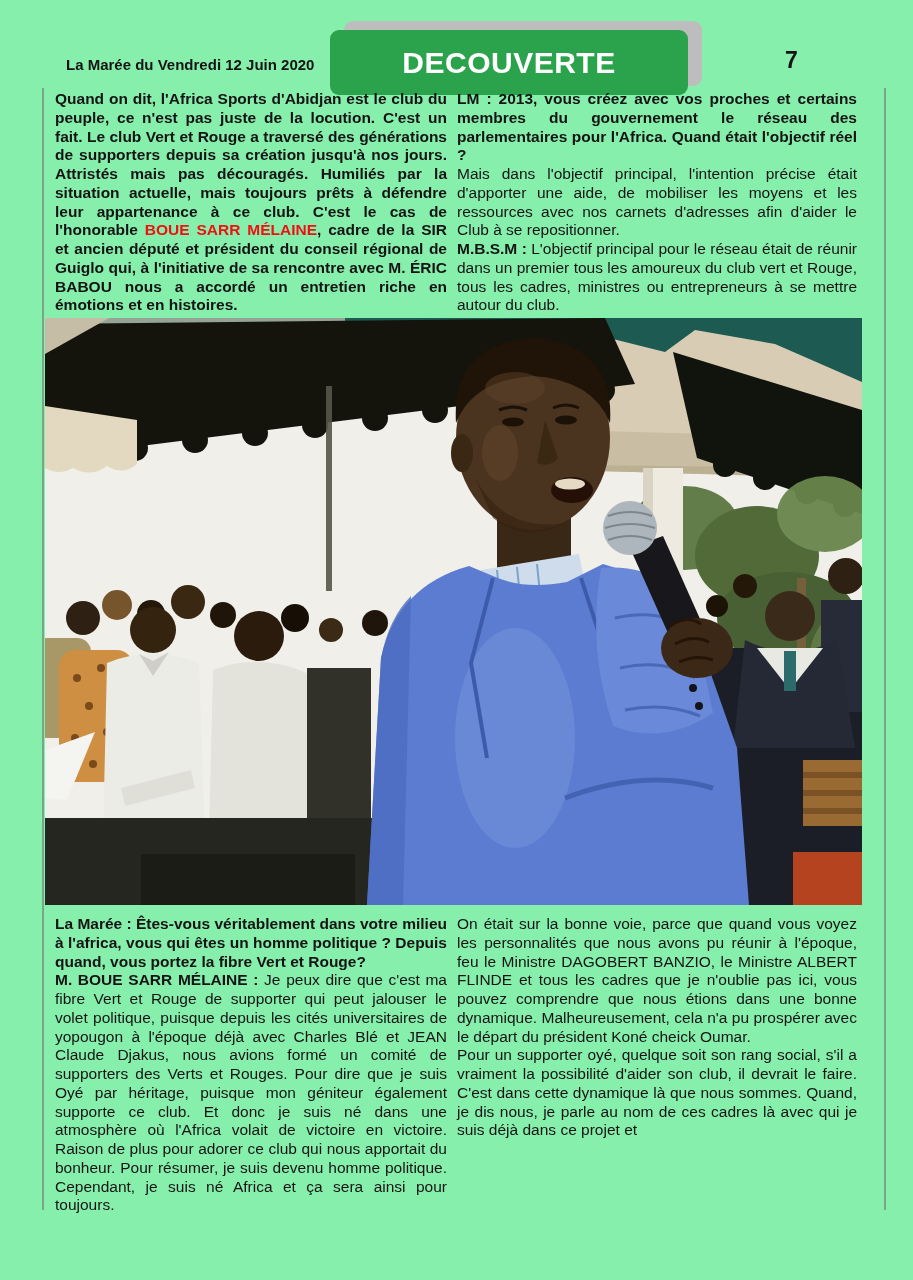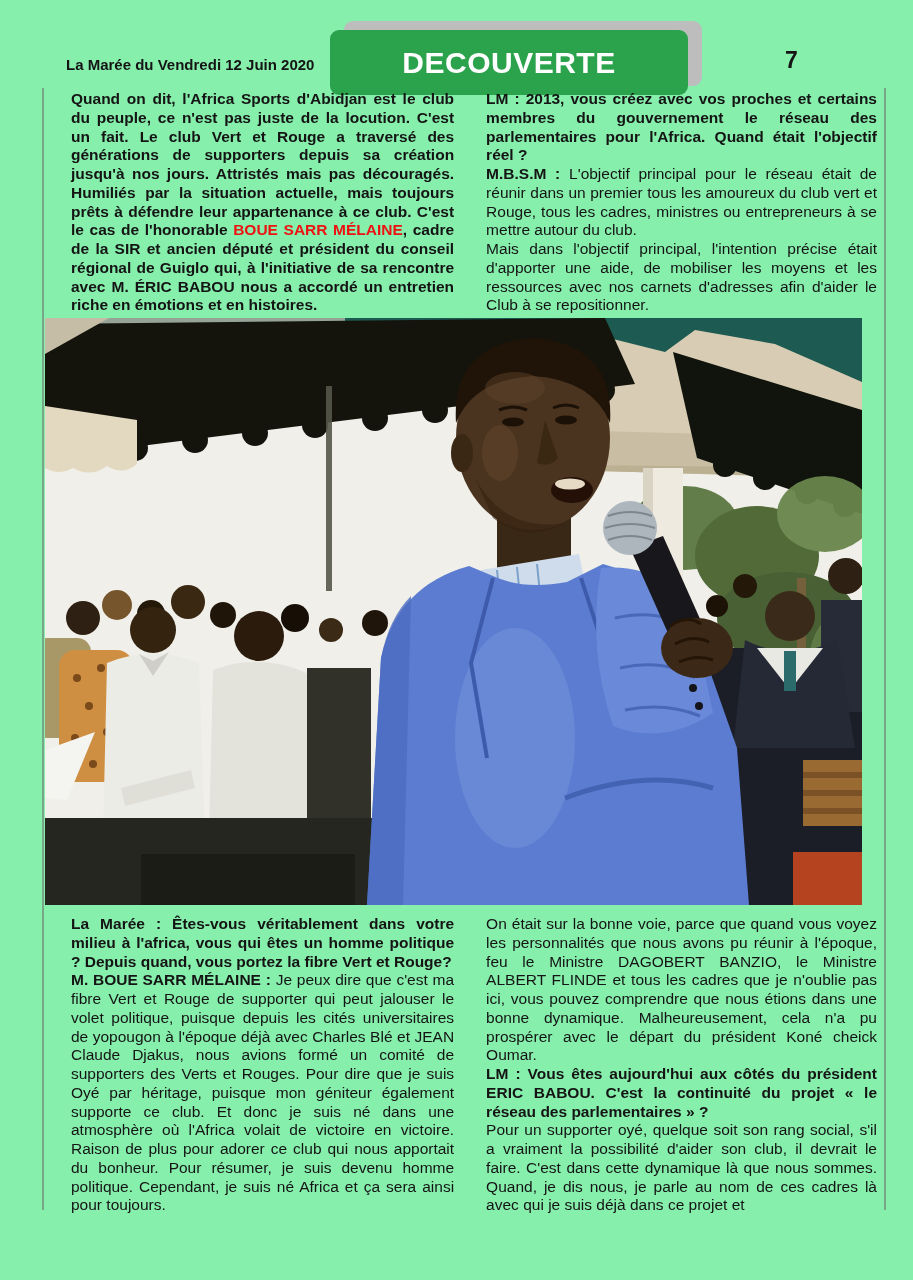--- a/index.html
+++ b/index.html
@@ -18,21 +18,21 @@
   .banner{
     position:absolute;left:330px;top:30px;width:358px;height:65px;
     background:#2ba24c;border-radius:9px;
     box-shadow:14px -9px 0 #bdbdbd;
     display:flex;align-items:center;justify-content:center;
   }
   .banner span{color:#ffffff;font-weight:bold;font-size:30px;letter-spacing:.5px;}
   .pagenum{position:absolute;left:785px;top:47px;font-size:23px;font-weight:bold;}
 
   
-  .cols{position:absolute;left:71px;width:806px;display:flex;gap:32px;}
+  .cols{position:absolute;left:55px;width:806px;display:flex;gap:10px;}
   .cols.top{top:90px;}
   .cols.bottom{top:915px;}
   .col{text-align:justify;font-size:15.5px;line-height:1.21;}
   .col.l{width:392px;}
   .col.r{width:400px;}
   .col p{margin:0;}
   .bold{font-weight:bold;}
   .red{color:#ee1111;}
 
   
@@ -52,22 +52,22 @@
     <span>DECOUVERTE</span>
   </div>
   <div class="pagenum">7</div>
 
   <div class="cols top">
     <div class="col l">
       <p class="bold"><span>Quand on dit, l'Africa Sports d'Abidjan est le club du peuple, ce n'est pas juste de la locution. C'est un fait. Le club Vert et Rouge a traversé des générations de supporters depuis sa création jusqu'à nos jours. Attristés mais pas découragés. Humiliés par la situation actuelle, mais toujours prêts à défendre leur appartenance à ce club. C'est le cas de l'honorable </span><span class="red">BOUE SARR MÉLAINE</span><span>, cadre de la SIR et ancien député et président du conseil régional de Guiglo qui, à l'initiative de sa rencontre avec M. ÉRIC BABOU nous a accordé un entretien riche en émotions et en histoires.</span></p>
     </div>
     <div class="col r">
       <p class="bold">LM : 2013, vous créez avec vos proches et certains membres du gouvernement le réseau des parlementaires pour l'Africa. Quand était l'objectif réel ?</p>
+      <p>Mais dans l'objectif principal, l'intention précise était d'apporter une aide, de mobiliser les moyens et les ressources avec nos carnets d'adresses afin d'aider le Club à se repositionner.</p>
       <p><span class="bold">M.B.S.M : </span><span>L'objectif principal pour le réseau était de réunir dans un premier tous les amoureux du club vert et Rouge, tous les cadres, ministres ou entrepreneurs à se mettre autour du club.</span></p>
-      <p>Mais dans l'objectif principal, l'intention précise était d'apporter une aide, de mobiliser les moyens et les ressources avec nos carnets d'adresses afin d'aider le Club à se repositionner.</p>
     </div>
   </div>
 
   <div class="photo">
     <svg viewBox="0 0 817 587" width="817" height="587" xmlns="http://www.w3.org/2000/svg">
       <rect width="817" height="587" fill="#f0efe9"></rect>
 
       <rect x="0" y="0" width="817" height="80" fill="#96a498"></rect>
       <rect x="300" y="0" width="517" height="76" fill="#1d5a52"></rect>
 
@@ -199,18 +199,17 @@
     </svg>
   </div>
 
   <div class="cols bottom">
     <div class="col l">
       <p class="bold">La Marée : Êtes-vous véritablement dans votre milieu à l'africa, vous qui êtes un homme politique ? Depuis quand, vous portez la fibre Vert et Rouge?</p>
       <p><span class="bold">M. BOUE SARR MÉLAINE : </span><span>Je peux dire que c'est ma fibre Vert et Rouge de supporter qui peut jalouser le volet politique, puisque depuis les cités universitaires de yopougon à l'époque déjà avec Charles Blé et JEAN Claude Djakus, nous avions formé un comité de supporters des Verts et Rouges. Pour dire que je suis Oyé par héritage, puisque mon géniteur également supporte ce club. Et donc je suis né dans une atmosphère où l'Africa volait de victoire en victoire. Raison de plus pour adorer ce club qui nous apportait du bonheur. Pour résumer, je suis devenu homme politique. Cependant, je suis né Africa et ça sera ainsi pour toujours.</span></p>
     </div>
     <div class="col r">
       <p>On était sur la bonne voie, parce que quand vous voyez les personnalités que nous avons pu réunir à l'époque, feu le Ministre DAGOBERT BANZIO, le Ministre ALBERT FLINDE et tous les cadres que je n'oublie pas ici, vous pouvez comprendre que nous étions dans une bonne dynamique. Malheureusement, cela n'a pu prospérer avec le départ du président Koné cheick Oumar.</p>
-      <p class="bold">LM : Vous êtes aujourd'hui aux côtés du président ERIC BABOU. C'est la continuité du projet « le réseau des parlementaires » ?</p>
       <p>Pour un supporter oyé, quelque soit son rang social, s'il a vraiment la possibilité d'aider son club, il devrait le faire. C'est dans cette dynamique là que nous sommes. Quand, je dis nous, je parle au nom de ces cadres là avec qui je suis déjà dans ce projet et</p>
     </div>
   </div>
 
 </div>
 
 </body></html>

